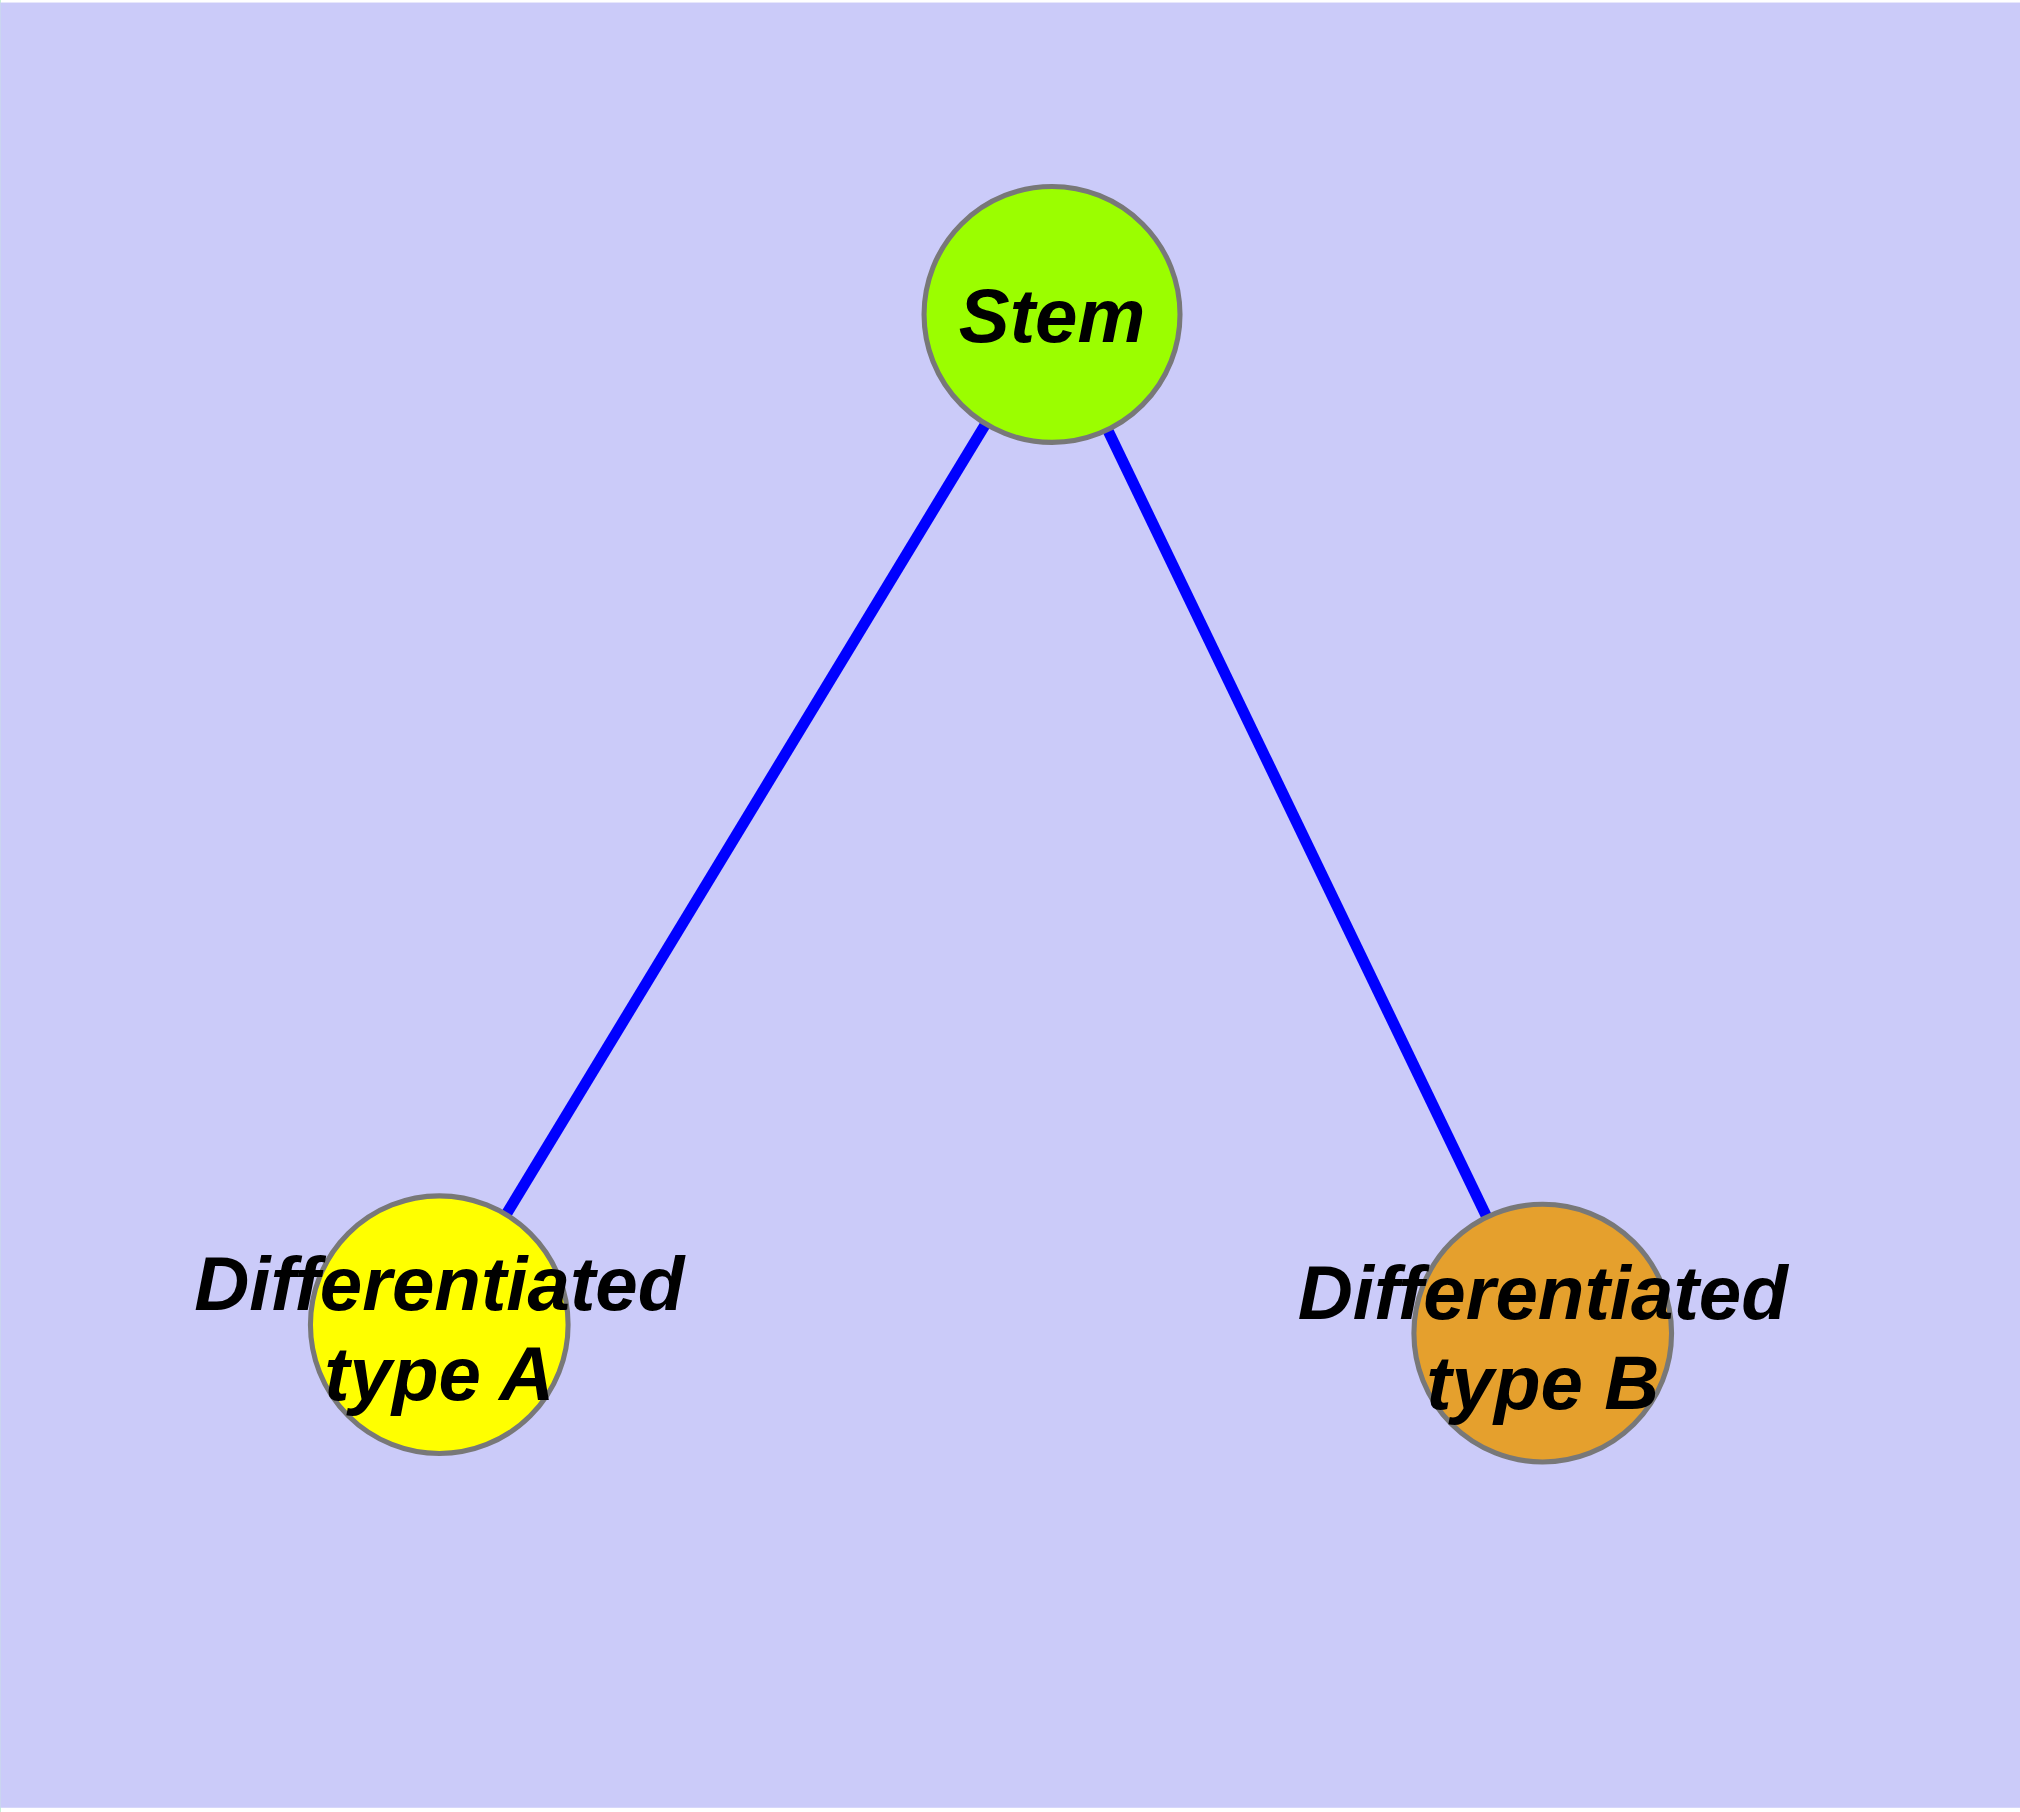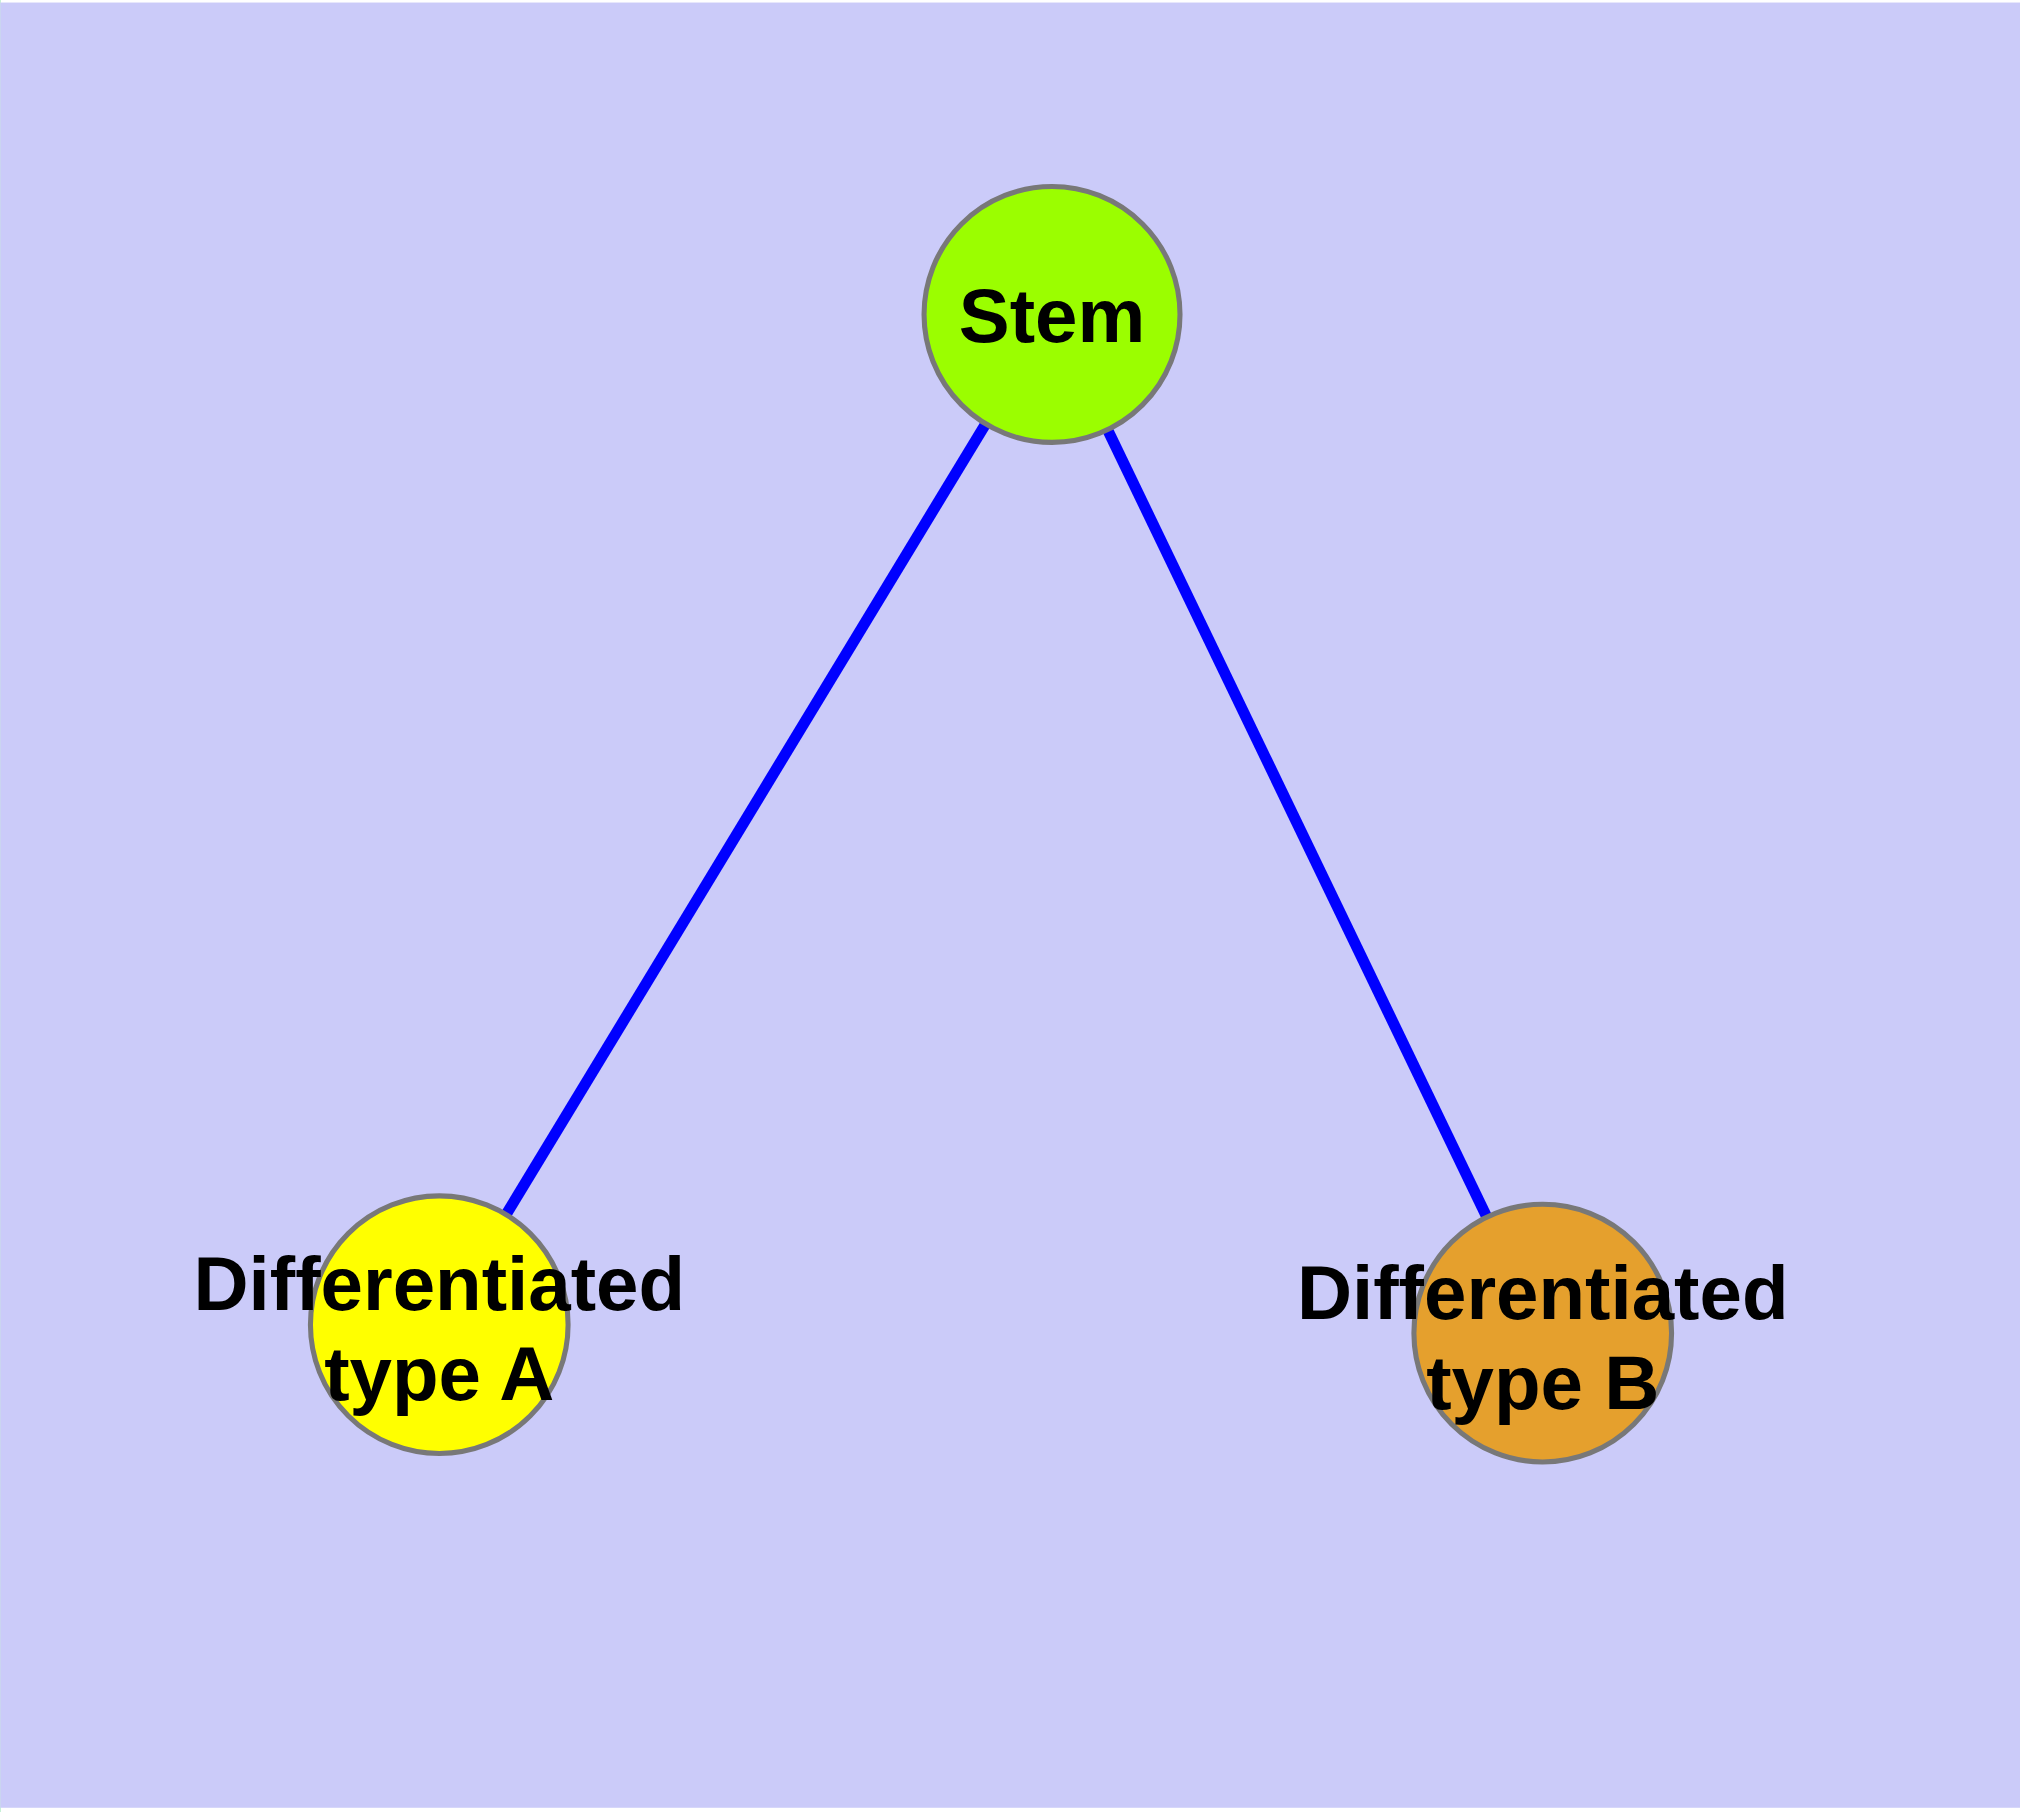--- a/index.html
+++ b/index.html
@@ -7,20 +7,21 @@
     padding: 0;
     background: #ffffff;
   }
   .stage {
     position: relative;
     width: 2021px;
     height: 1812px;
     background: #22c55e;
     overflow: hidden;
     font-family: "Liberation Sans", "DejaVu Sans", sans-serif;
+    font-style: italic;
   }
   svg {
     display: block;
   }
   .node-label {
     font-family: "Liberation Sans", "DejaVu Sans", sans-serif;
     font-weight: bold;
   }
 </style>
 </head>

